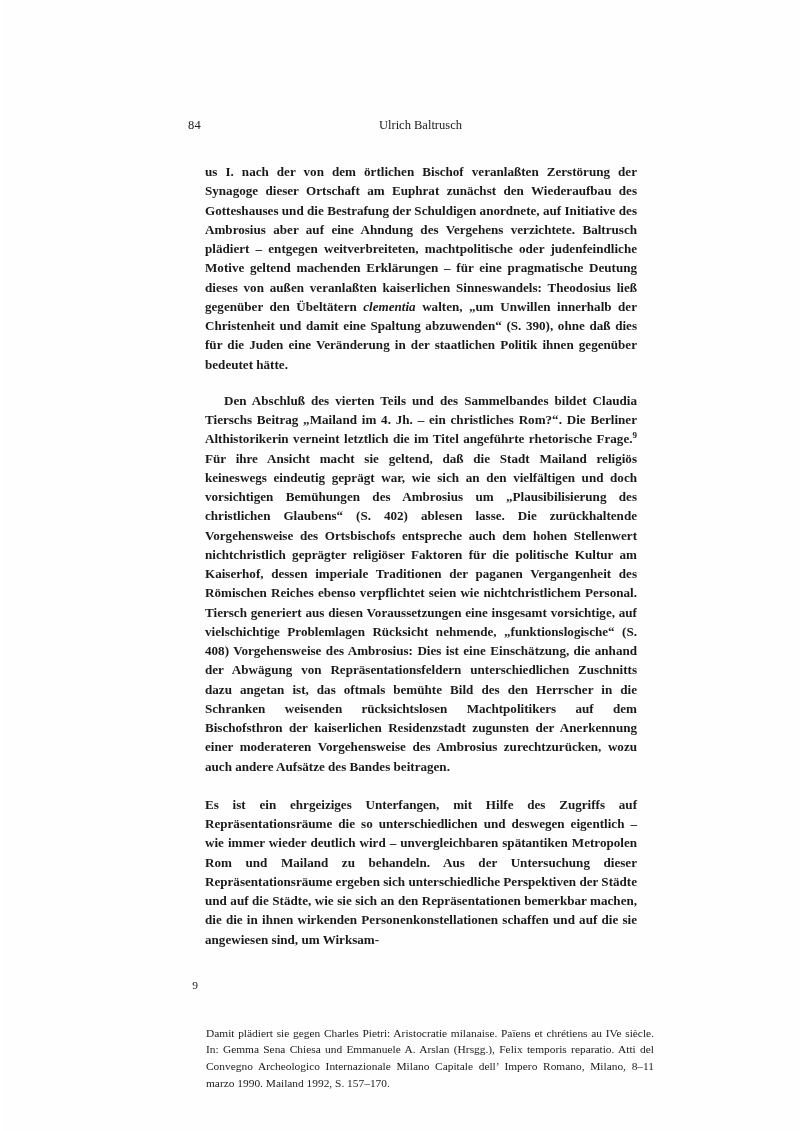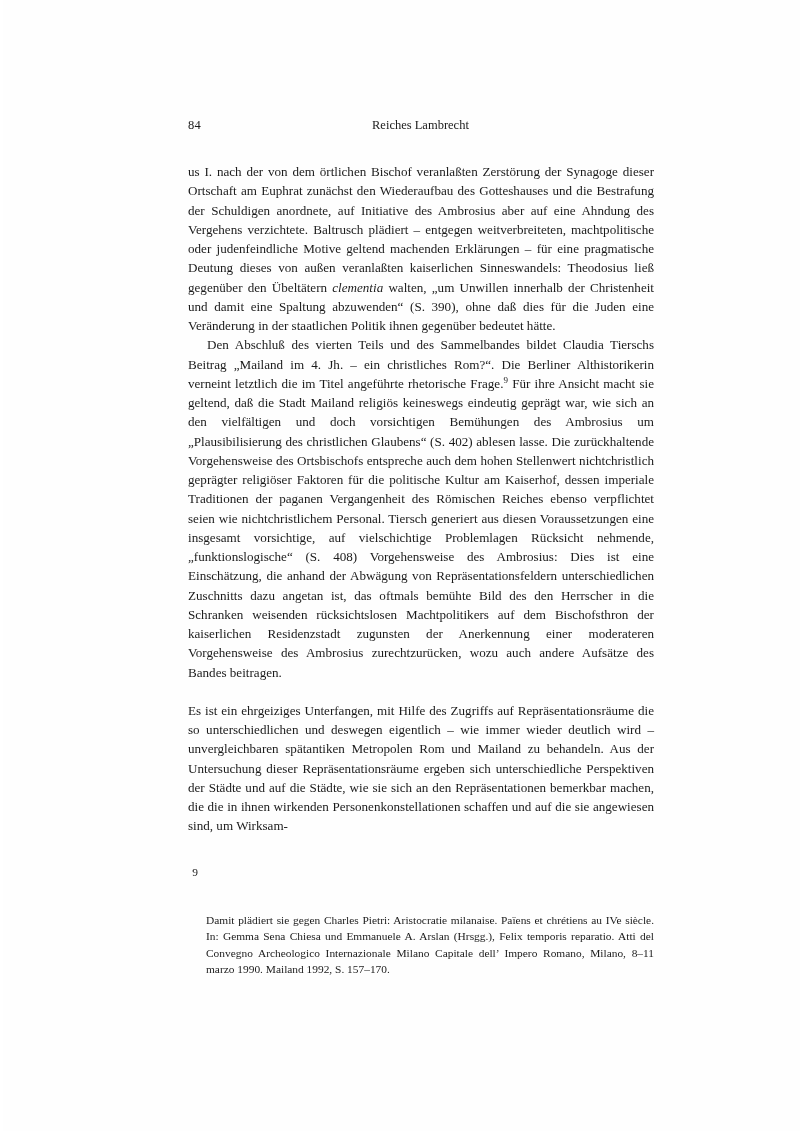--- a/index.html
+++ b/index.html
@@ -40,26 +40,27 @@
     font-size: 12.5px;
     letter-spacing: 0.2px;
   }
   .running-head .author {
     flex: 1;
     text-align: center;
     font-size: 12.5px;
     padding-right: 14px;
   }
   p {
-    margin: 0;
+    margin: 17px;
     font-size: 13.1px;
     line-height: 19.25px;
     text-align: justify;
     text-justify: inter-word;
     hyphens: manual;
+    font-weight: bold;
   }
   p.indent {
     text-indent: 19px;
   }
   p.gap {
     margin-top: 19px;
   }
   .it {
     font-style: italic;
   }
@@ -94,21 +95,21 @@
   }
 </style>
 </head>
 <body>
 
 <div class="page">
   <div class="content">
 
     <div class="running-head">
       <span class="folio">84</span>
-      <span class="author">Reiches Lambrecht</span>
+      <span class="author">Ulrich Baltrusch</span>
     </div>
 
     <p><span>us I. nach der von dem örtlichen Bischof veranlaßten Zerstörung der Synagoge dieser Ortschaft am Euphrat zunächst den Wiederaufbau des Gotteshauses und die Bestrafung der Schuldigen anordnete, auf Initiative des Ambrosius aber auf eine Ahndung des Vergehens verzichtete. Baltrusch plädiert – entgegen weitverbreiteten, machtpolitische oder judenfeindliche Motive geltend machenden Erklärungen – für eine pragmatische Deutung dieses von außen veranlaßten kaiserlichen Sinneswandels: Theodosius ließ gegenüber den Übeltätern </span><span class="it">clementia</span><span> walten, „um Unwillen innerhalb der Christenheit und damit eine Spaltung abzuwenden“ (S. 390), ohne daß dies für die Juden eine Veränderung in der staatlichen Politik ihnen gegenüber bedeutet hätte.</span></p>
 
     <p class="indent"><span>Den Abschluß des vierten Teils und des Sammelbandes bildet Claudia Tierschs Beitrag „Mailand im 4. Jh. – ein christliches Rom?“. Die Berliner Althistorikerin verneint letztlich die im Titel angeführte rhetorische Frage.</span><sup>9</sup><span> Für ihre Ansicht macht sie geltend, daß die Stadt Mailand religiös keineswegs eindeutig geprägt war, wie sich an den vielfältigen und doch vorsichtigen Bemühungen des Ambrosius um „Plausibilisierung des christlichen Glaubens“ (S. 402) ablesen lasse. Die zurückhaltende Vorgehensweise des Ortsbischofs entspreche auch dem hohen Stellenwert nichtchristlich geprägter religiöser Faktoren für die politische Kultur am Kaiserhof, dessen imperiale Traditionen der paganen Vergangenheit des Römischen Reiches ebenso verpflichtet seien wie nichtchristlichem Personal. Tiersch generiert aus diesen Voraussetzungen eine insgesamt vorsichtige, auf vielschichtige Problemlagen Rücksicht nehmende, „funktionslogische“ (S. 408) Vorgehensweise des Ambrosius: Dies ist eine Einschätzung, die anhand der Abwägung von Repräsentationsfeldern unterschiedlichen Zuschnitts dazu angetan ist, das oftmals bemühte Bild des den Herrscher in die Schranken weisenden rücksichtslosen Machtpolitikers auf dem Bischofsthron der kaiserlichen Residenzstadt zugunsten der Anerkennung einer moderateren Vorgehensweise des Ambrosius zurechtzurücken, wozu auch andere Aufsätze des Bandes beitragen.</span></p>
 
     <p class="gap">Es ist ein ehrgeiziges Unterfangen, mit Hilfe des Zugriffs auf Repräsentationsräume die so unterschiedlichen und deswegen eigentlich – wie immer wieder deutlich wird – unvergleichbaren spätantiken Metropolen Rom und Mailand zu behandeln. Aus der Untersuchung dieser Repräsentationsräume ergeben sich unterschiedliche Perspektiven der Städte und auf die Städte, wie sie sich an den Repräsentationen bemerkbar machen, die die in ihnen wirkenden Personenkonstellationen schaffen und auf die sie angewiesen sind, um Wirksam-</p>
 
     <div class="footnote-area">
       <div class="footnote">

